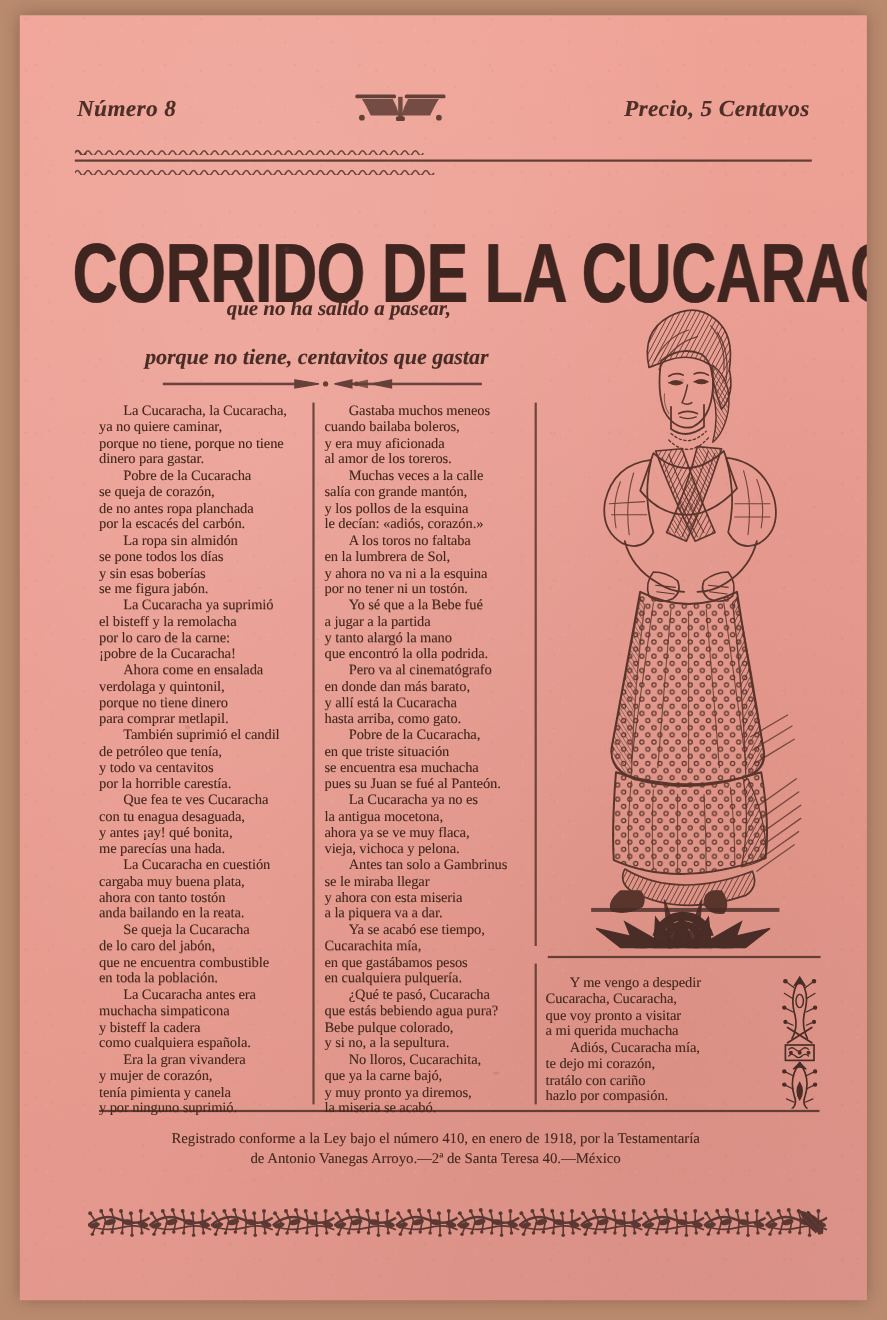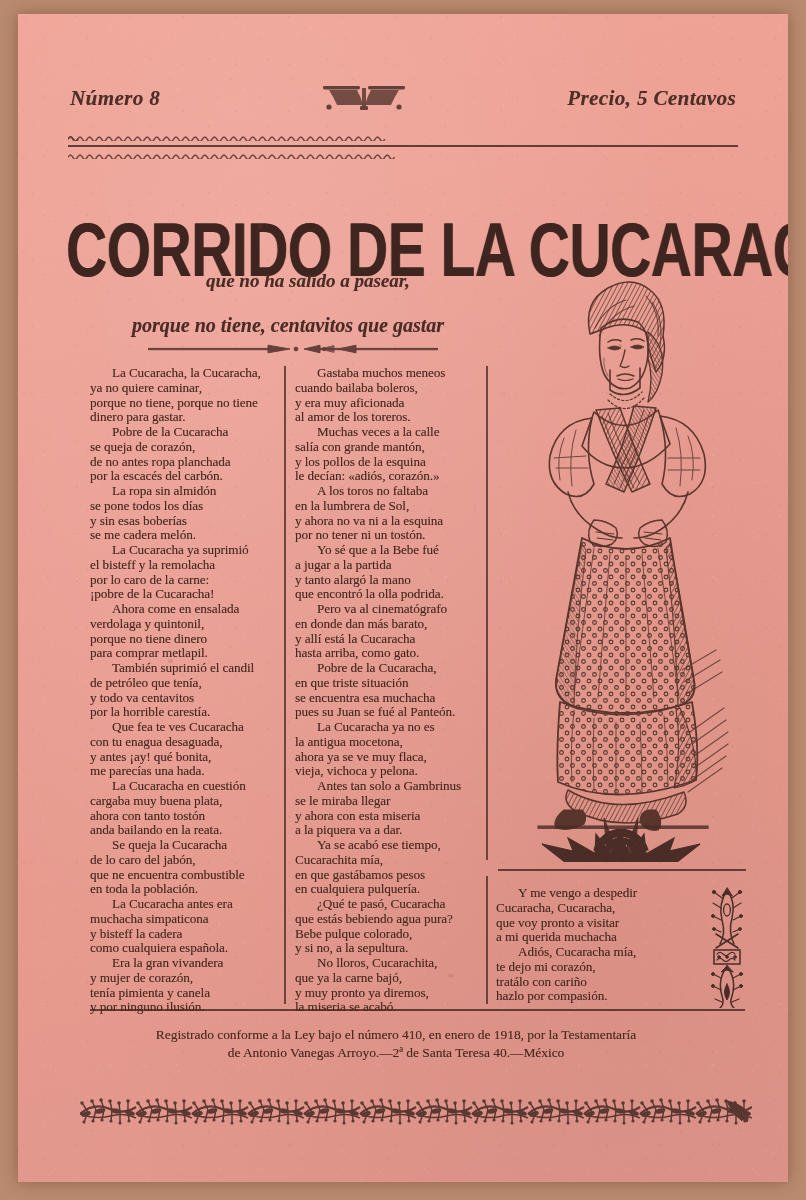--- a/index.html
+++ b/index.html
@@ -259,21 +259,21 @@
       <div class="stz">
         <div class="first">Pobre de la Cucaracha</div>
         <div>se queja de corazón,</div>
         <div>de no antes ropa planchada</div>
         <div>por la escacés del carbón.</div>
       </div>
       <div class="stz">
         <div class="first">La ropa sin almidón</div>
         <div>se pone todos los días</div>
         <div>y sin esas boberías</div>
-        <div>se me cadera melón.</div>
+        <div>se me figura jabón.</div>
       </div>
       <div class="stz">
         <div class="first">La Cucaracha ya suprimió</div>
         <div>el bisteff y la remolacha</div>
         <div>por lo caro de la carne:</div>
         <div>¡pobre de la Cucaracha!</div>
       </div>
       <div class="stz">
         <div class="first">Ahora come en ensalada</div>
         <div>verdolaga y quintonil,</div>
@@ -307,21 +307,21 @@
       <div class="stz">
         <div class="first">La Cucaracha antes era</div>
         <div>muchacha simpaticona</div>
         <div>y bisteff la cadera</div>
         <div>como cualquiera española.</div>
       </div>
       <div class="stz">
         <div class="first">Era la gran vivandera</div>
         <div>y mujer de corazón,</div>
         <div>tenía pimienta y canela</div>
-        <div>y por ninguno ilusión.</div>
+        <div>y por ninguno suprimió.</div>
       </div>
     </div>
   <div class="verse-col" id="col-2">
       <div class="stz">
         <div class="first">Gastaba muchos meneos</div>
         <div>cuando bailaba boleros,</div>
         <div>y era muy aficionada</div>
         <div>al amor de los toreros.</div>
       </div>
       <div class="stz">

